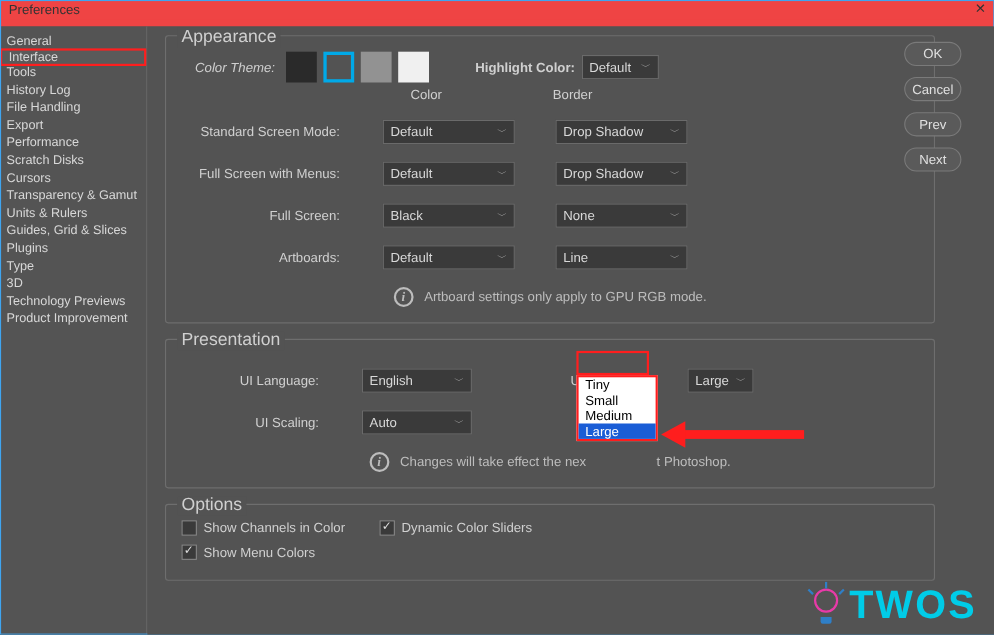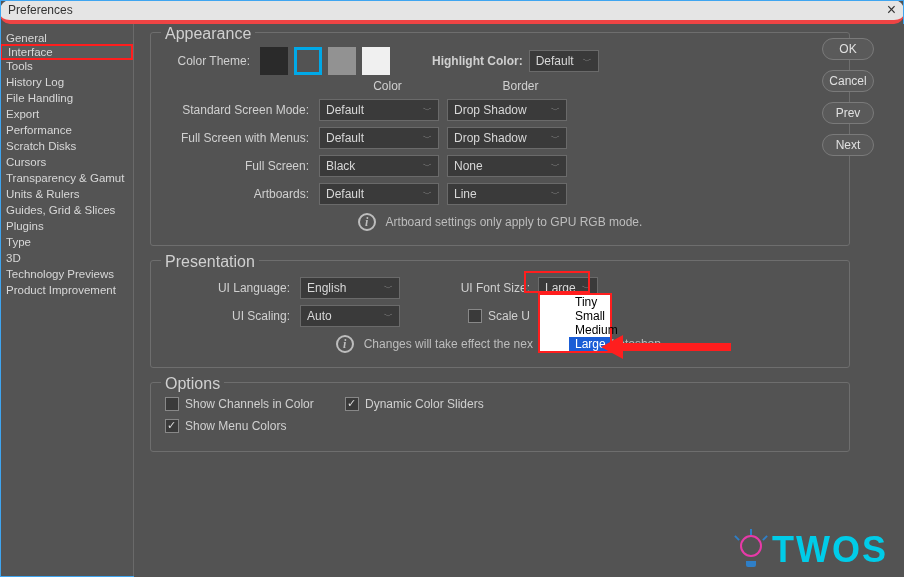--- a/index.html
+++ b/index.html
@@ -1,17 +1,17 @@
 <!DOCTYPE html>
 <html><head>
 <meta charset="utf-8">
 <style>
 * { box-sizing: border-box; margin: 0; padding: 0; font-family: Arial, sans-serif; }
 body { width: 904px; height: 577px; background: #535353; position: relative; overflow: hidden; }
-.titlebar { height: 24px; background: #e5e5e5; display: flex; align-items: center; padding-left: 8px; font-size: 12px; color: #333; border-bottom: 4px solid #ef4444; border-radius: 10px; }
+.titlebar { height: 24px; background: #ef4444; display: flex; align-items: center; padding-left: 8px; font-size: 12px; color: #333; border-bottom: 6px solid #ef4444; }
 .titlebar .close { margin-left: auto; margin-right: 8px; font-size: 16px; cursor: pointer; }
 .container { display: flex; height: 553px; }
 .sidebar { width: 134px; background: #545454; border-right: 1px solid #6a6a6a; padding-top: 6px; font-size: 11.5px; color: #d8d8d8; }
 .sidebar-item { padding: 2px 6px; cursor: pointer; }
 .sidebar-item.highlighted { border: 2.5px solid #ff1e1e; margin: -2px 0; padding: 0px 6px; background: #5a5a5a; }
 .main { flex: 1; background: #535353; position: relative; padding: 8px 16px; color: #d0d0d0; font-size: 12px; }
 .group { border: 1px solid #6e6e6e; border-radius: 3px; padding: 10px 14px 14px 14px; margin-bottom: 14px; position: relative; width: 700px; }
 .group-title { position: absolute; top: -8px; left: 10px; background: #535353; padding: 0 4px; font-size: 16px; color: #d0d0d0; }
 .row { display: flex; align-items: center; margin: 4px 0; }
 .row-label { width: 150px; text-align: right; padding-right: 10px; font-size: 12px; color: #d0d0d0; }
@@ -19,21 +19,21 @@
 .sw1 { background: #2a2a2a; }
 .sw2 { background: #535353; border: 3px solid #00a9e8; }
 .sw3 { background: #929292; }
 .sw4 { background: #f0f0f0; }
 .select { background: #3a3a3a; color: #d8d8d8; border: 1px solid #6a6a6a; padding: 2px 6px; font-size: 12px; height: 22px; display: flex; align-items: center; justify-content: space-between; cursor: pointer; }
 .select .chev { font-size: 9px; color: #aaa; margin-left: 6px; }
 .col-header { display: flex; margin-left: 160px; }
 .col-header div { text-align: center; font-size: 12px; color: #d0d0d0; }
 .col-header .c1 { width: 125px; }
 .col-header .c2 { width: 125px; margin-left: 8px; }
-.screen-row { display: flex; align-items: center; margin: 6px 0; }
+.screen-row { display: flex; align-items: center; margin: 16px 0; gap: 29px; }
 .screen-row .lbl { width: 154px; text-align: right; padding-right: 10px; }
 .screen-row .select { width: 120px; margin-right: 8px; }
 .info-row { display: flex; align-items: center; justify-content: center; margin-top: 8px; color: #bdbdbd; font-size: 12px; }
 .info-icon { width: 18px; height: 18px; border: 2px solid #bdbdbd; border-radius: 50%; display: inline-flex; align-items: center; justify-content: center; font-style: italic; font-weight: bold; font-family: serif; font-size: 12px; margin-right: 10px; color: #bdbdbd; }
 .chk-row { display: flex; align-items: center; margin: 4px 0; }
 .chk { width: 14px; height: 14px; border: 1px solid #888; margin-right: 6px; display: inline-flex; align-items: center; justify-content: center; background: #3a3a3a; cursor: pointer; position: relative; }
 .chk.checked::after { content: "✓"; color: #ddd; font-size: 11px; line-height: 12px; position: absolute; top: -1px; left: 1px;}
 .buttons { position: absolute; top: 38px; right: 30px; display: flex; flex-direction: column; gap: 10px; }
 .btn { width: 52px; height: 22px; background: #5a5a5a; border: 1px solid #7a7a7a; border-radius: 11px; color: #e0e0e0; font-size: 12px; display: flex; align-items: center; justify-content: center; cursor: pointer; }
 .dropdown-open { position: absolute; background: #fff; border: 2.5px solid #ff1e1e; font-size: 12px; color: #000; z-index: 10; }
@@ -80,21 +80,21 @@
     <div class="sidebar-item">3D</div>
     <div class="sidebar-item">Technology Previews</div>
     <div class="sidebar-item">Product Improvement</div>
   </div>
 
   <div class="main">
 
     <div class="group">
       <div class="group-title">Appearance</div>
       <div class="row">
-        <div class="row-label" style="width:95px;">Color Theme:</div>
+        <div class="row-label" style="width:95px;font-style:italic;">Color Theme:</div>
         <div class="swatch sw1"></div>
         <div class="swatch sw2"></div>
         <div class="swatch sw3"></div>
         <div class="swatch sw4"></div>
         <div style="margin-left:36px;font-weight:bold;">Highlight Color:</div>
         <div class="select" style="width:70px; margin-left:6px;">
           <span>Default</span>
             <span class="chev">﹀</span>
         </div>
       </div>
@@ -178,21 +178,21 @@
         </div>
       </div>
       <div class="info-row">
         <span class="info-icon">i</span>
         <span>Changes will take effect the nex</span>
         <span style="width:64px; display:inline-block;"></span>
         <span>t Photoshop.</span>
       </div>
 
       <div class="font-select-box" style="left:373px; top:10px;"></div>
-      <div class="dropdown-open" style="left:387px; top:32px; width:74px;padding-left:29px;">
+      <div class="dropdown-open" style="left:373px; top:32px; width:74px;">
         <div class="opt">Tiny</div>
         <div class="opt">Small</div>
         <div class="opt">Medium</div>
         <div class="opt sel">Large</div>
       </div>
       <div class="arrow" style="left:470px; top:82px;">
         <div class="arrow-head"></div>
         <div class="arrow-line"></div>
       </div>
     </div>

